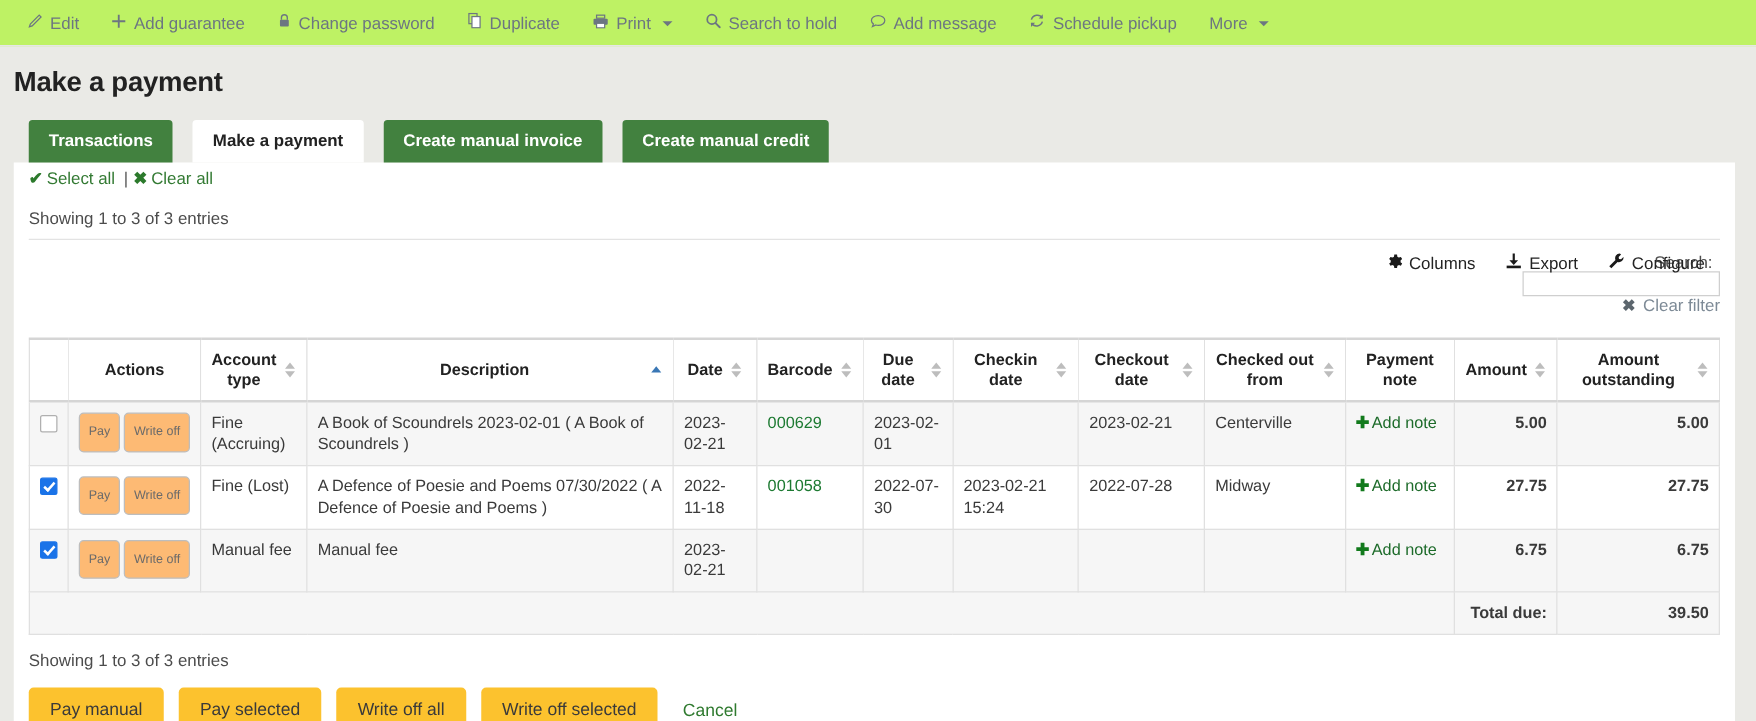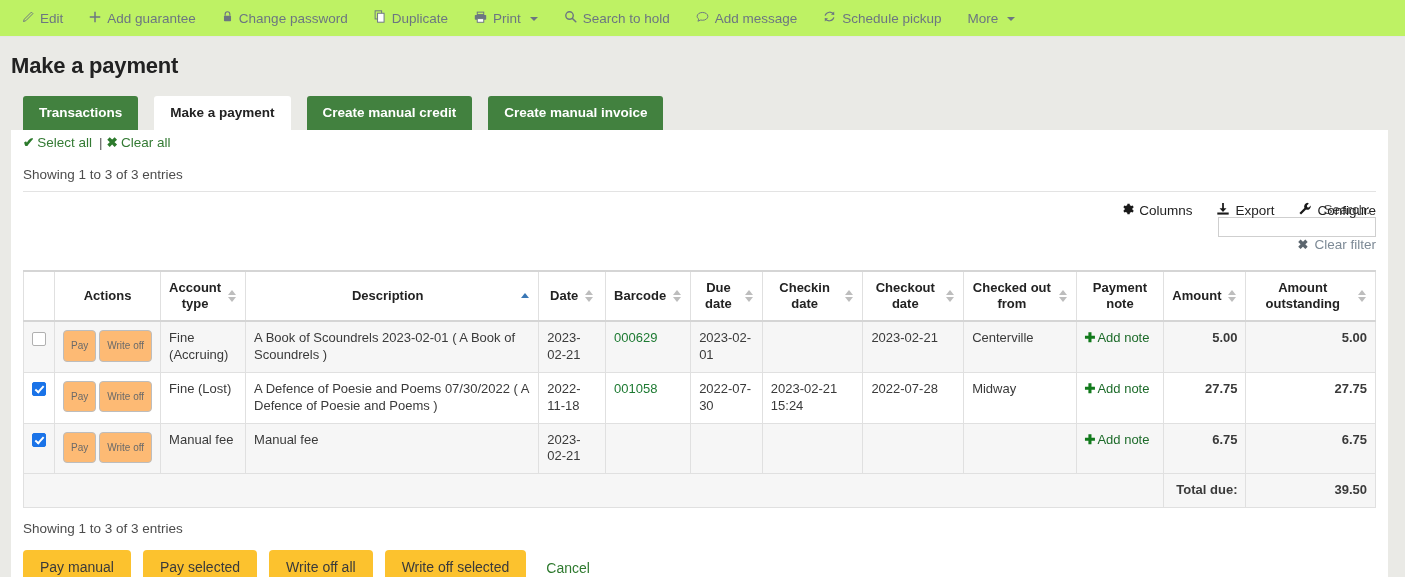--- a/index.html
+++ b/index.html
@@ -104,21 +104,21 @@
     background:#fff;
     font-family:"Liberation Sans",sans-serif; font-size:12px;
     padding: 1px 4px;
   }
   .clearfilter {
     margin-left: 26px; color:#7d8a96; font-size:13.5px; cursor:pointer;
     display:flex; align-items:center; gap:6px;
   }
   .clearfilter .xg { color:#5c666e; font-weight:bold; font-size:13px; }
 
-  .rtools { position:absolute; right:0; display:flex; align-items:center; gap:24px; }
+  .rtools { position:absolute; right:12px; display:flex; align-items:center; gap:24px; }
   .rtool { display:flex; align-items:center; gap:5px; color:#232323; font-size:13.5px; cursor:pointer; white-space:nowrap; }
 
   
   table.dt {
     border-collapse: collapse;
     margin: 18px 12px 0 12px;
     width: calc(100% - 24px);
     font-size: 13px;
   }
   table.dt th {
@@ -306,22 +306,22 @@
       <span>More</span>
       <span class="caret"></span>
     </div>
   </div>
 
   <div class="page-title">Make a payment</div>
 
   <div class="tabs">
     <div class="tab">Transactions</div>
     <div class="tab active">Make a payment</div>
+    <div class="tab">Create manual invoice</div>
     <div class="tab">Create manual credit</div>
-    <div class="tab">Create manual invoice</div>
   </div>
 
   <div class="panel">
 
     <div class="selrow">
       <a><span class="ck">✔</span><span>Select all</span></a><span class="sep">|</span><a><span class="ck">✖</span><span>Clear all</span></a>
     </div>
 
     <div class="showing">Showing 1 to 3 of 3 entries</div>
 

